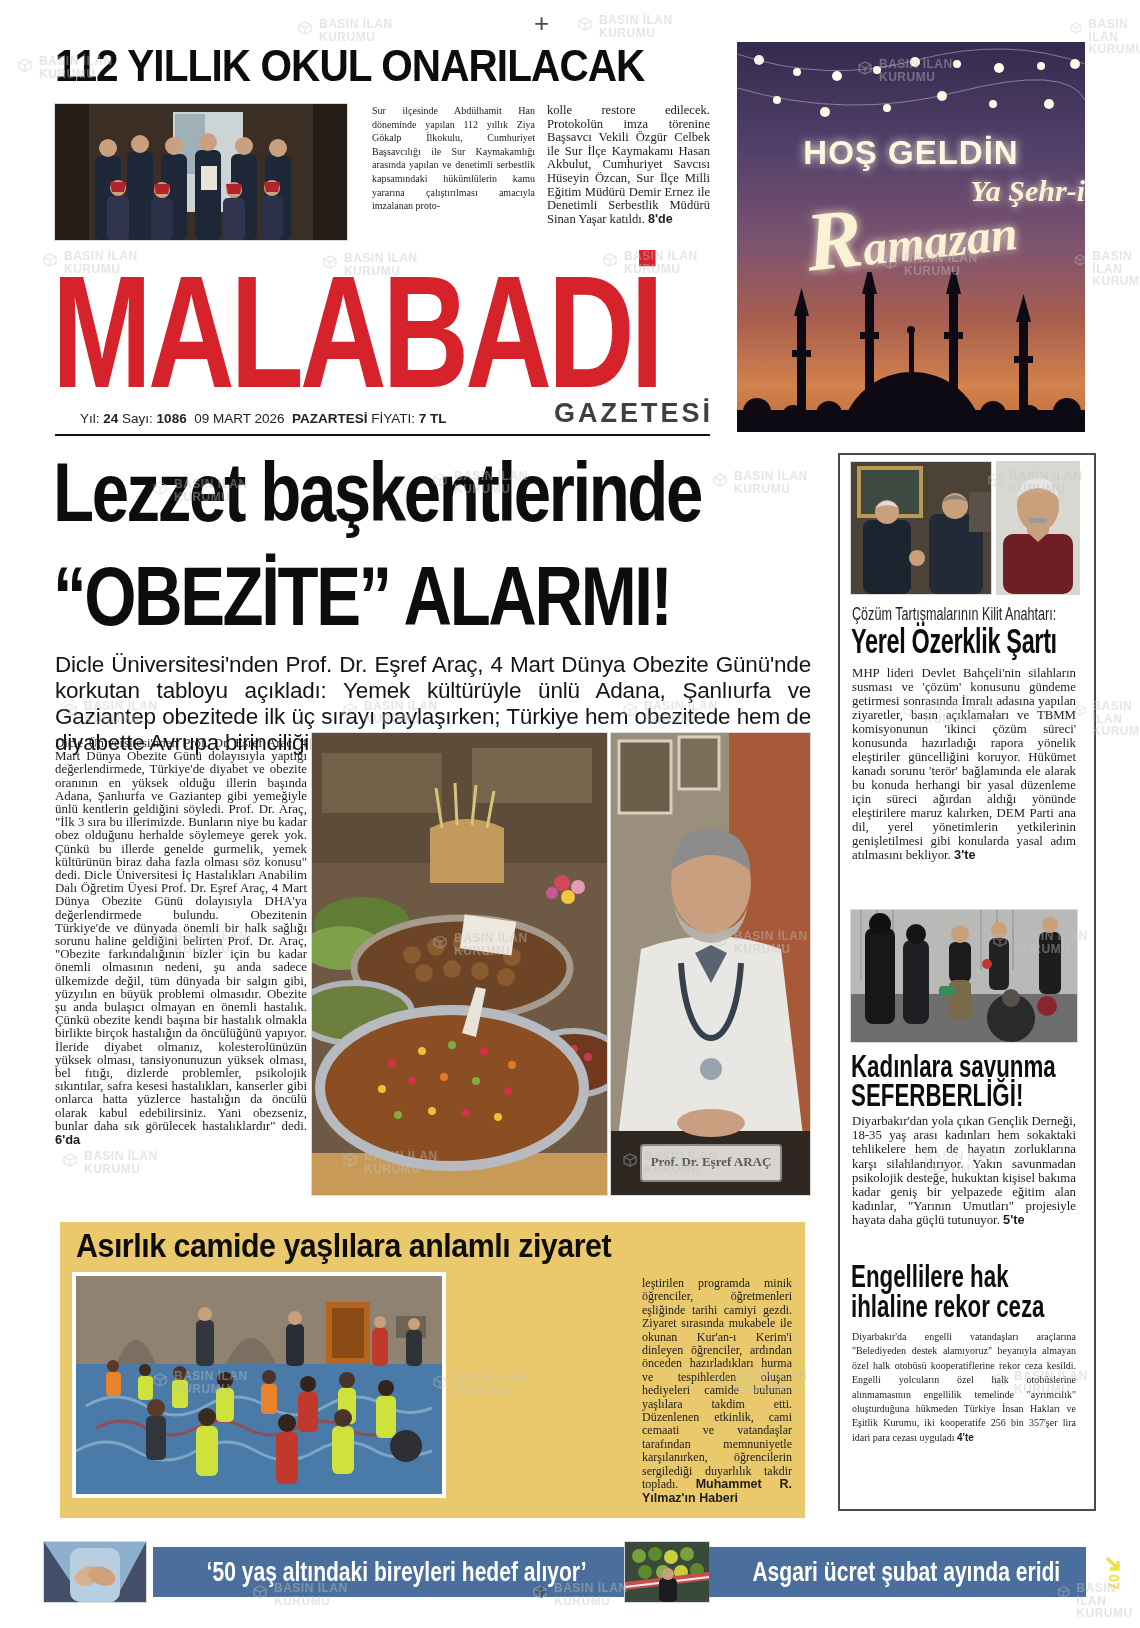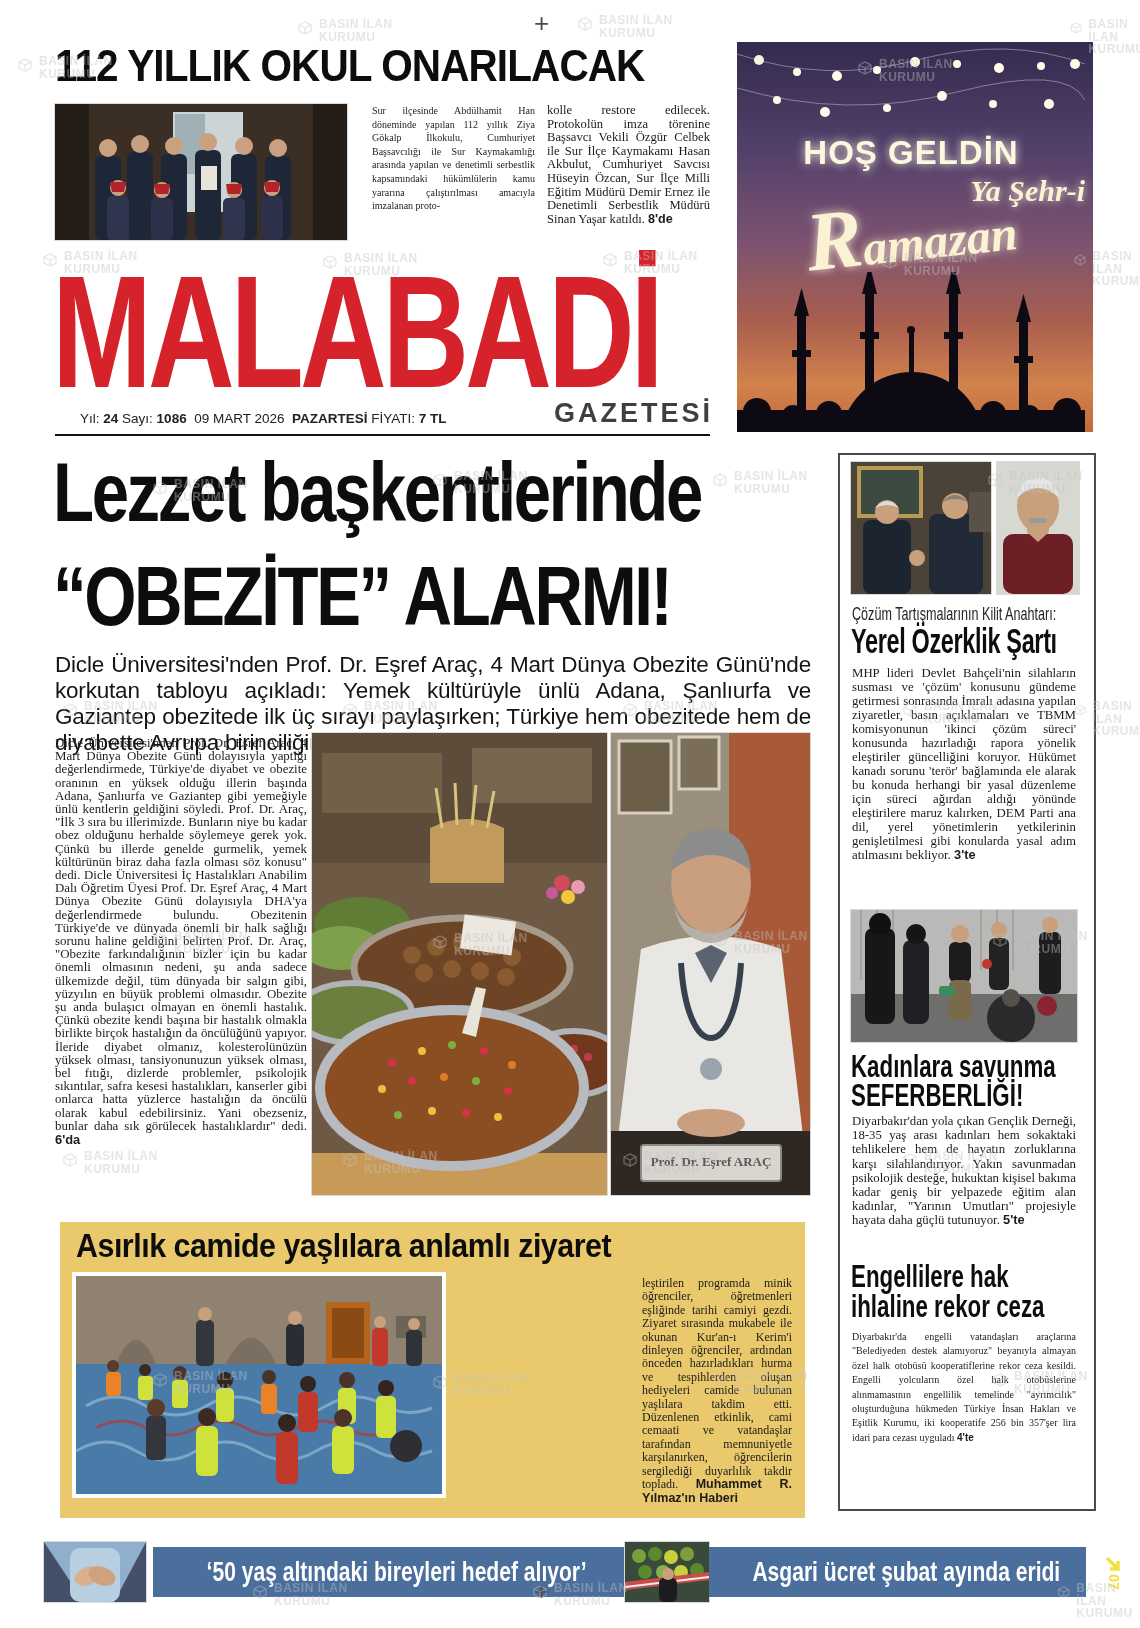--- a/index.html
+++ b/index.html
@@ -77,21 +77,21 @@
         </g>
       </svg>
     </div>
 
     <p class="abs serif" style="left:372px;top:104px;width:163px;height:140px;font-size:10px;line-height:13.6px;overflow:hidden;">Sur ilçesinde Abdülhamit Han döneminde yapılan 112 yıllık Ziya Gökalp İlkokulu, Cumhuriyet Başsavcılığı ile Sur Kaymakamlığı arasında yapılan ve denetimli serbestlik kapsamındaki hükümlülerin kamu yararına çalıştırılması amacıyla imzalanan proto-</p>
     <p class="abs serif" style="left:547px;top:104px;width:163px;height:140px;font-size:12.6px;line-height:13.6px;overflow:hidden;">
       <span>kolle restore edilecek. Protokolün imza törenine Başsavcı Vekili Özgür Celbek ile Sur İlçe Kaymakamı Hasan Akbulut, Cumhuriyet Savcısı Hüseyin Özcan, Sur İlçe Milli Eğitim Müdürü Demir Ernez ile Denetimli Serbestlik Müdürü Sinan Yaşar katıldı.</span>
       <b class="pageref">8'de</b>
     </p>
 
-    <div class="abs" style="left:737px;top:42px;width:348px;height:390px;padding-left:8px;">
+    <div class="abs" style="left:737px;top:42px;width:348px;height:390px;">
       <div class="abs" style="inset:0;background:linear-gradient(180deg,#342a4e 0%,#53416b 28%,#7d5370 52%,#aa5f4e 72%,#d2824c 88%,#c06a3c 100%);"></div>
       <svg class="abs" style="left:0;top:0;" width="348" height="110" viewBox="0 0 348 110">
         <path d="M0 12 Q 90 42 180 18 T 348 22" fill="none" stroke="#cfc8e0" stroke-width="1" opacity=".5"></path>
         <path d="M0 46 Q 110 78 220 50 T 348 58" fill="none" stroke="#cfc8e0" stroke-width="1" opacity=".5"></path>
         <g fill="#fffbe8">
           <circle cx="22" cy="18" r="5" opacity=".95"></circle>
             <circle cx="60" cy="30" r="4"></circle>
             <circle cx="100" cy="34" r="5"></circle>
           <circle cx="140" cy="28" r="4"></circle>
             <circle cx="178" cy="20" r="5"></circle>

